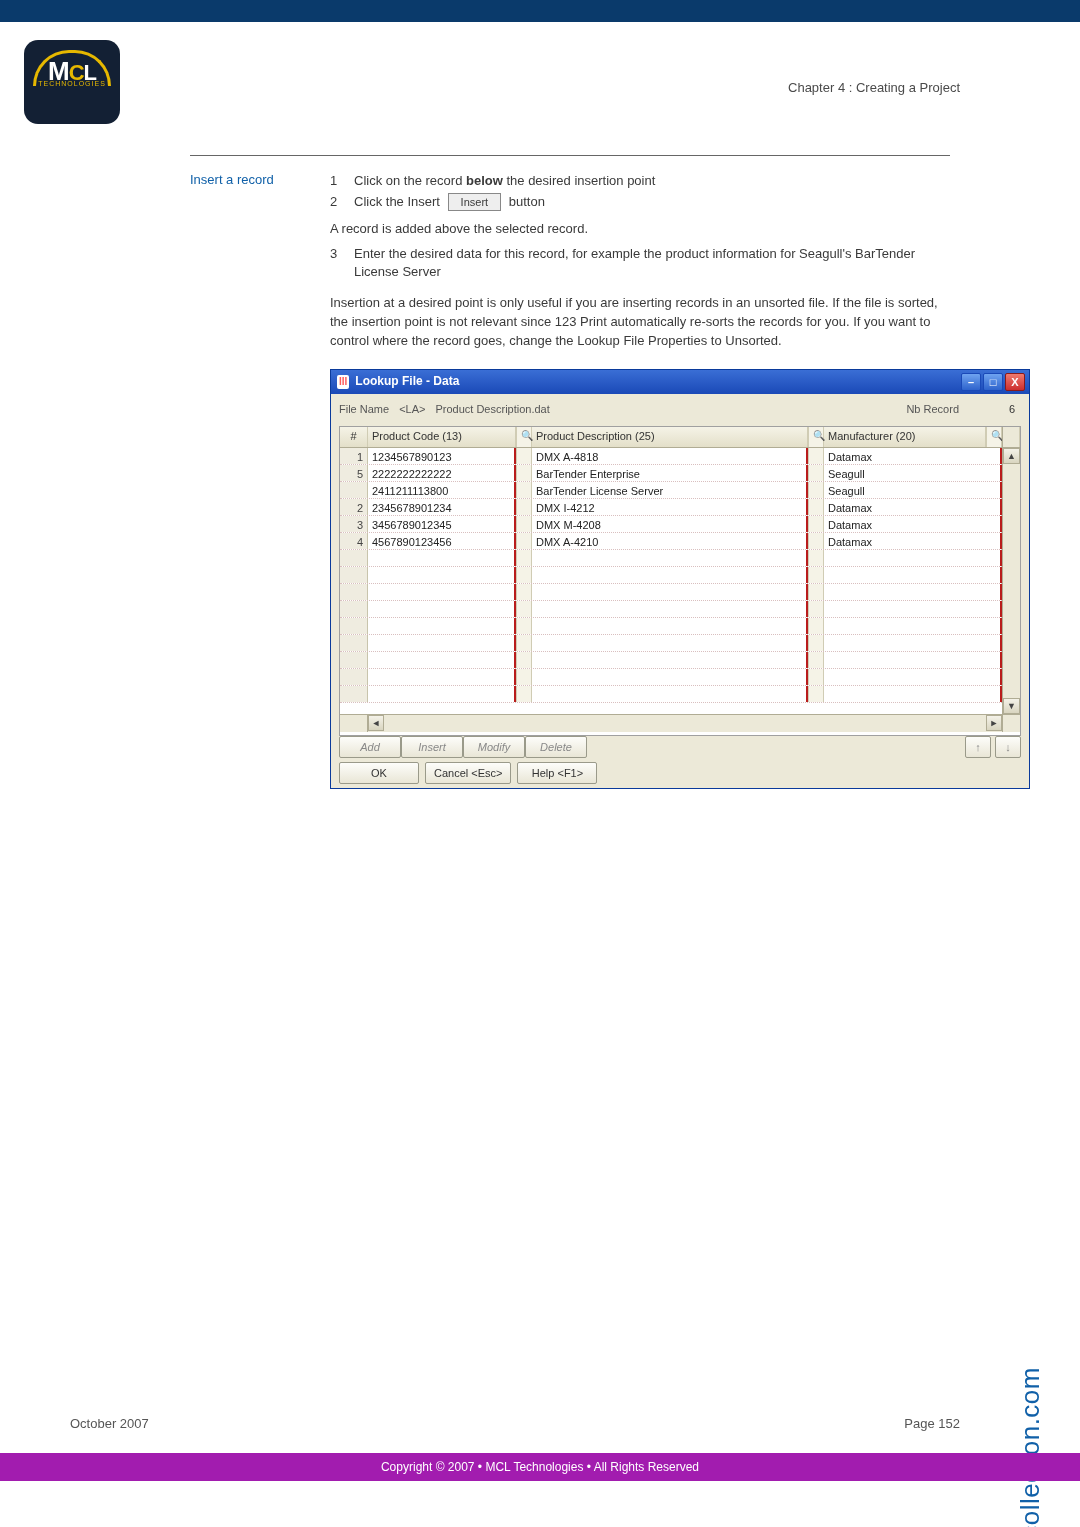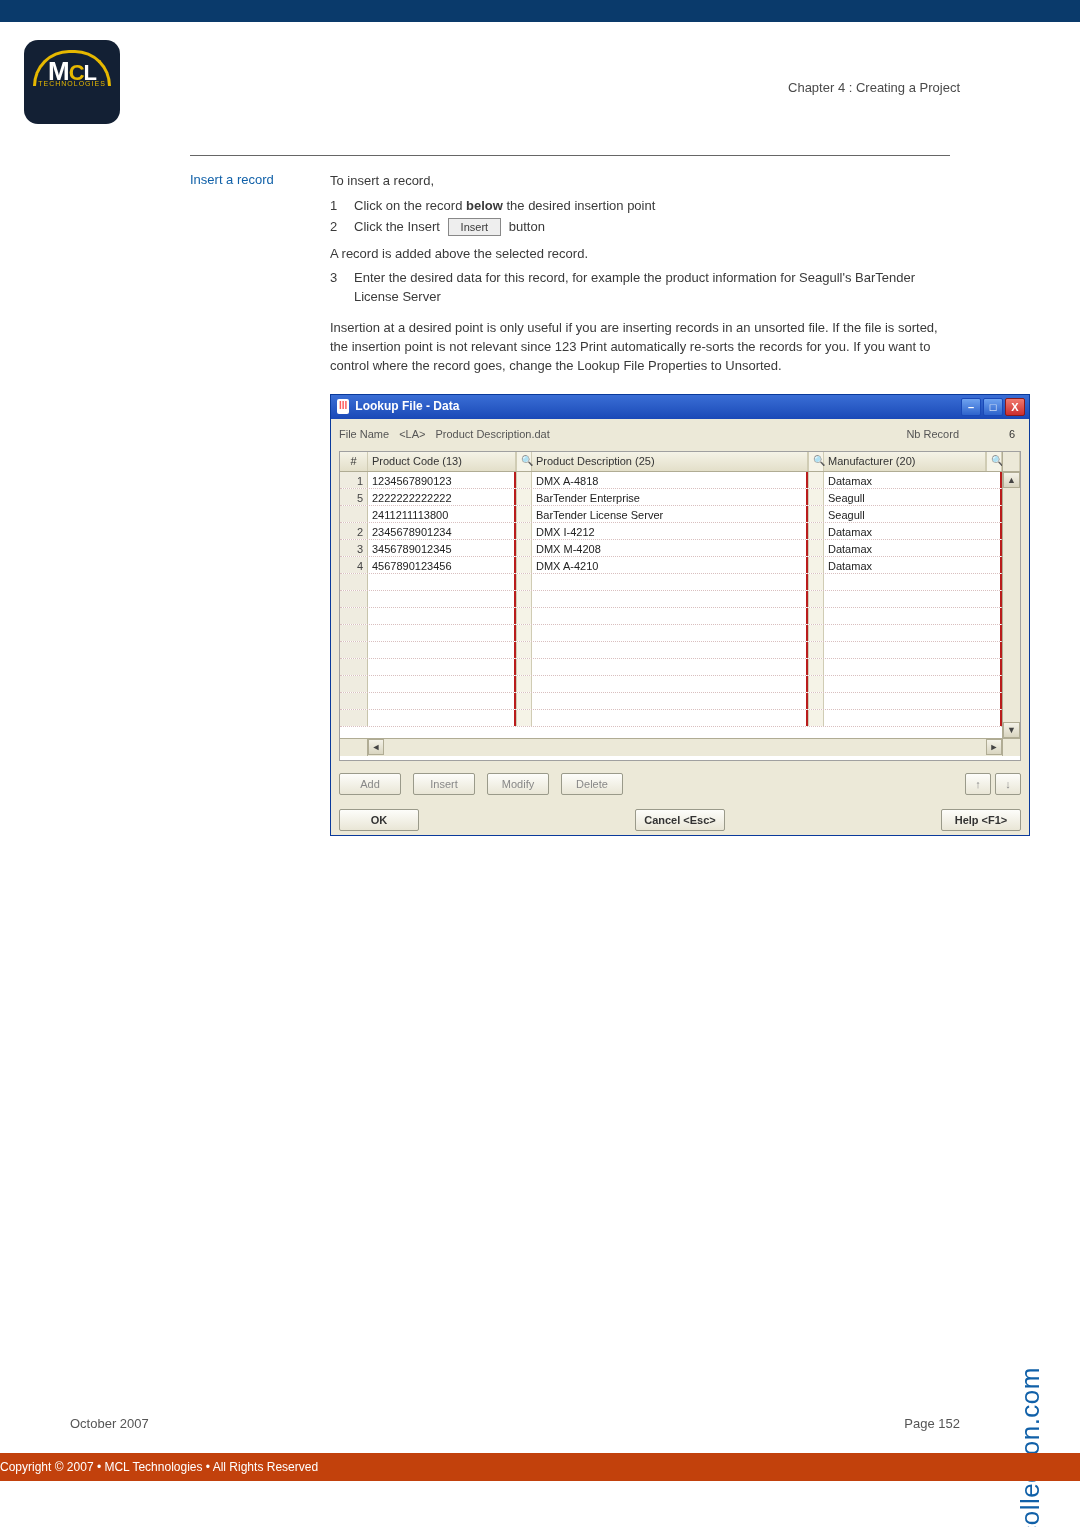--- a/index.html
+++ b/index.html
@@ -152,38 +152,38 @@
   .grow .gh-code, .grow .gh-desc, .grow .gh-man { border-right:2px solid #b91c1c; }
 
   .vscroll { width:18px; background:#ece9d8; border-left:1px solid #b0ac94; display:flex; flex-direction:column; }
   .sbtn { height:16px; background:linear-gradient(#f4f2e8,#d9d5c0); border:1px solid #b0ac94; margin:0; text-align:center; font-size:9px; line-height:14px; color:#444;}
   .vscroll .track { flex:1; }
 
   .hscroll { height:18px; display:flex; border-top:1px solid #b0ac94; background:#ece9d8; }
   .hscroll .sbtn { width:16px; height:16px; }
   .hscroll .track { flex:1; }
 
-  .btn-row { margin-top: 12px; display:flex; gap:12px; align-items:center; }
+  .btn-row { display:flex; gap:0; align-items:center;font-style:italic; }
   .dlg-btn {
     min-width: 62px;
     height: 22px;
     border: 1px solid #9a9a8a;
     background: linear-gradient(#fdfdfa,#e9e6d6);
     border-radius: 2px;
     font-size: 11px;
     color: #888;
     text-align:center;
     line-height:20px;
     padding: 0 8px;
   }
   .dlg-btn.en { color:#333; }
   .arrow-btns { margin-left:auto; display:flex; gap:4px; }
   .arrow-btns .dlg-btn { min-width:26px; }
 
-  .ok-row { margin-top:14px; display:flex; gap:6px; justify-content:space-between;font-weight:bold; }
+  .ok-row { margin-top:4px; display:flex; gap:6px; justify-content:flex-start; }
   .ok-row .dlg-btn { min-width:80px; color:#333; }
 
   
   .side-url {
     position: absolute;
     right: 34px;
     bottom: 160px;
     transform: rotate(-90deg);
     transform-origin: right bottom;
     color: #1060a8;
@@ -204,22 +204,23 @@
     justify-content:space-between;
     font-size:13px;
     color:#555;
   }
   .copyright-bar {
     position:absolute;
     bottom:46px;
     left:0;
     width:100%;
     height:28px;
-    background:#c2410c;
+    background:#a21caf;
     color:#fff;
+    text-align:center;
     font-size:12px;
     line-height:28px;
     font-family: Verdana, sans-serif;
   }
 </style>
 </head>
 <body>
 
 <div class="topbar"></div>
 
@@ -230,21 +231,20 @@
 </div>
 
 <div class="chapter">Chapter 4 : Creating a Project</div>
 
 <div class="content">
   <div class="hr"></div>
 
   <div class="section-label">Insert a record</div>
 
   <div class="body-col">
-    <p>To insert a record,</p>
 
     <div class="step">
       <span class="num">1</span>
       <span class="txt">
         <span>Click on the record </span><span class="bold-below">below</span><span> the desired insertion point</span>
       </span>
     </div>
 
     <div class="step">
       <span class="num">2</span>

